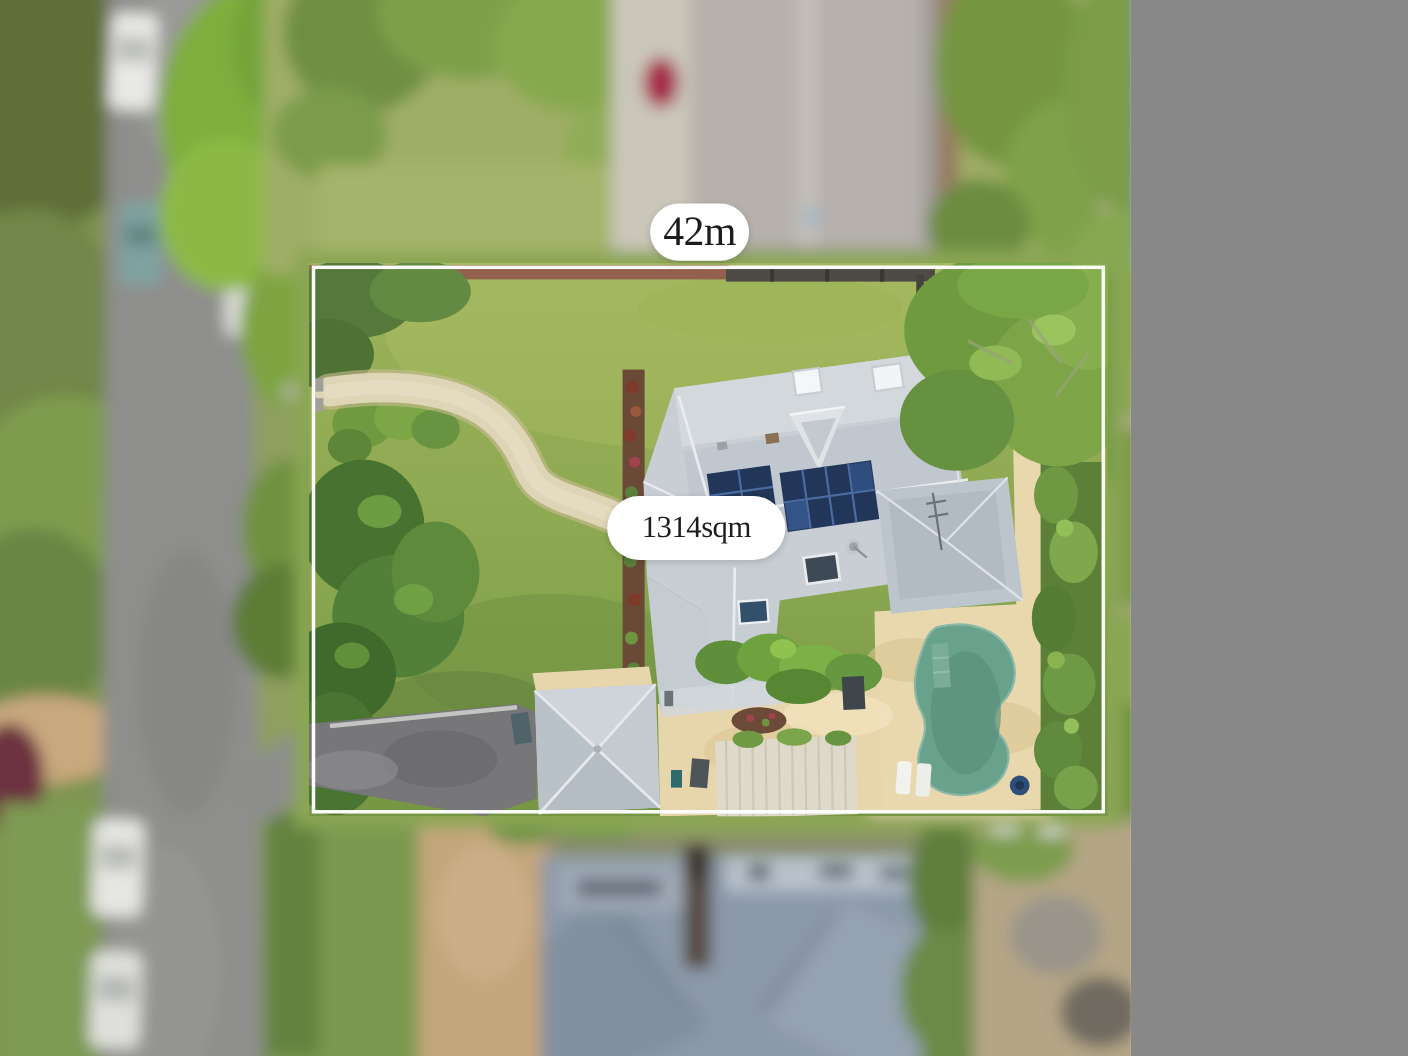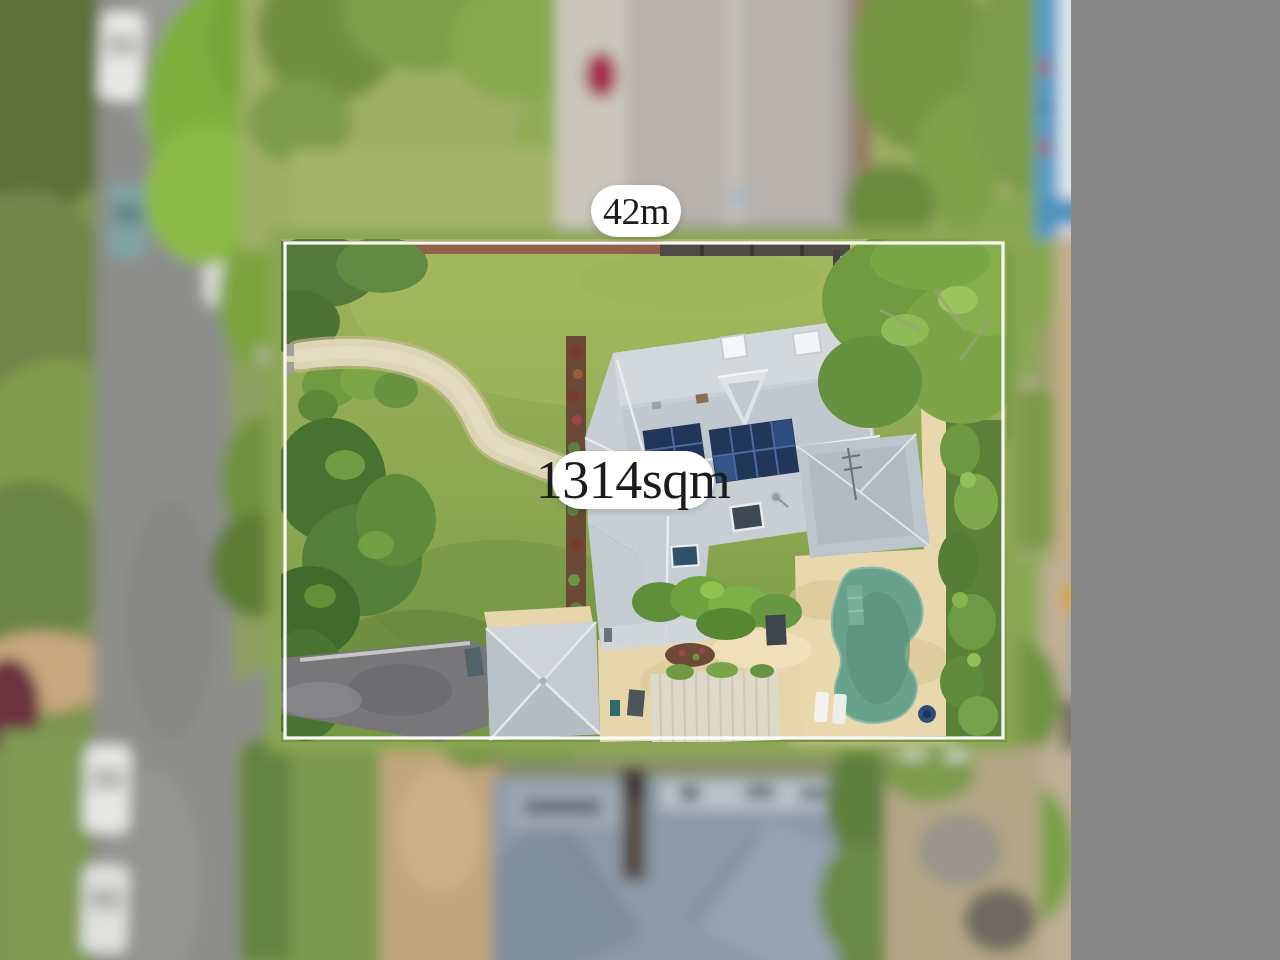--- a/index.html
+++ b/index.html
@@ -1,25 +1,25 @@
 <!DOCTYPE html>
 <html><head>
 <meta charset="utf-8">
 <style>
   html,body{margin:0;padding:0;background:#888;}
   #stage{position:relative;width:1028px;height:960px;overflow:hidden;background:#e5e5e5;
-         font-family:"Liberation Sans",sans-serif;padding-left:43px;}
+         font-family:"Liberation Sans",sans-serif;}
   #stage svg{position:absolute;left:0;top:0;display:block;}
   .pill{position:absolute;display:flex;align-items:center;justify-content:center;
         background:#ffffff;border-radius:30px;color:#1c1c1e;
         font-family:"Liberation Serif","DejaVu Serif",serif;font-weight:500;
         white-space:nowrap;box-shadow:0 2px 7px rgba(0,0,0,.16);letter-spacing:-.5px;}
   #pill-frontage{left:591px;top:185px;width:90px;height:52px;font-size:38px;}
   #pill-side{left:188px;top:458px;width:93px;height:58px;font-size:41px;}
-  #pill-area{left:552px;top:451px;width:162px;height:58px;font-size:54px;}
+  #pill-area{left:552px;top:451px;width:162px;height:58px;font-size:28px;}
 </style>
 </head>
 <body>
 
 <div id="stage">
 <svg width="1280" height="960" viewBox="0 0 1280 960">
   <defs>
     <filter id="bgblur" x="-6%" y="-6%" width="112%" height="112%">
           <feGaussianBlur stdDeviation="7"></feGaussianBlur>
         </filter>

